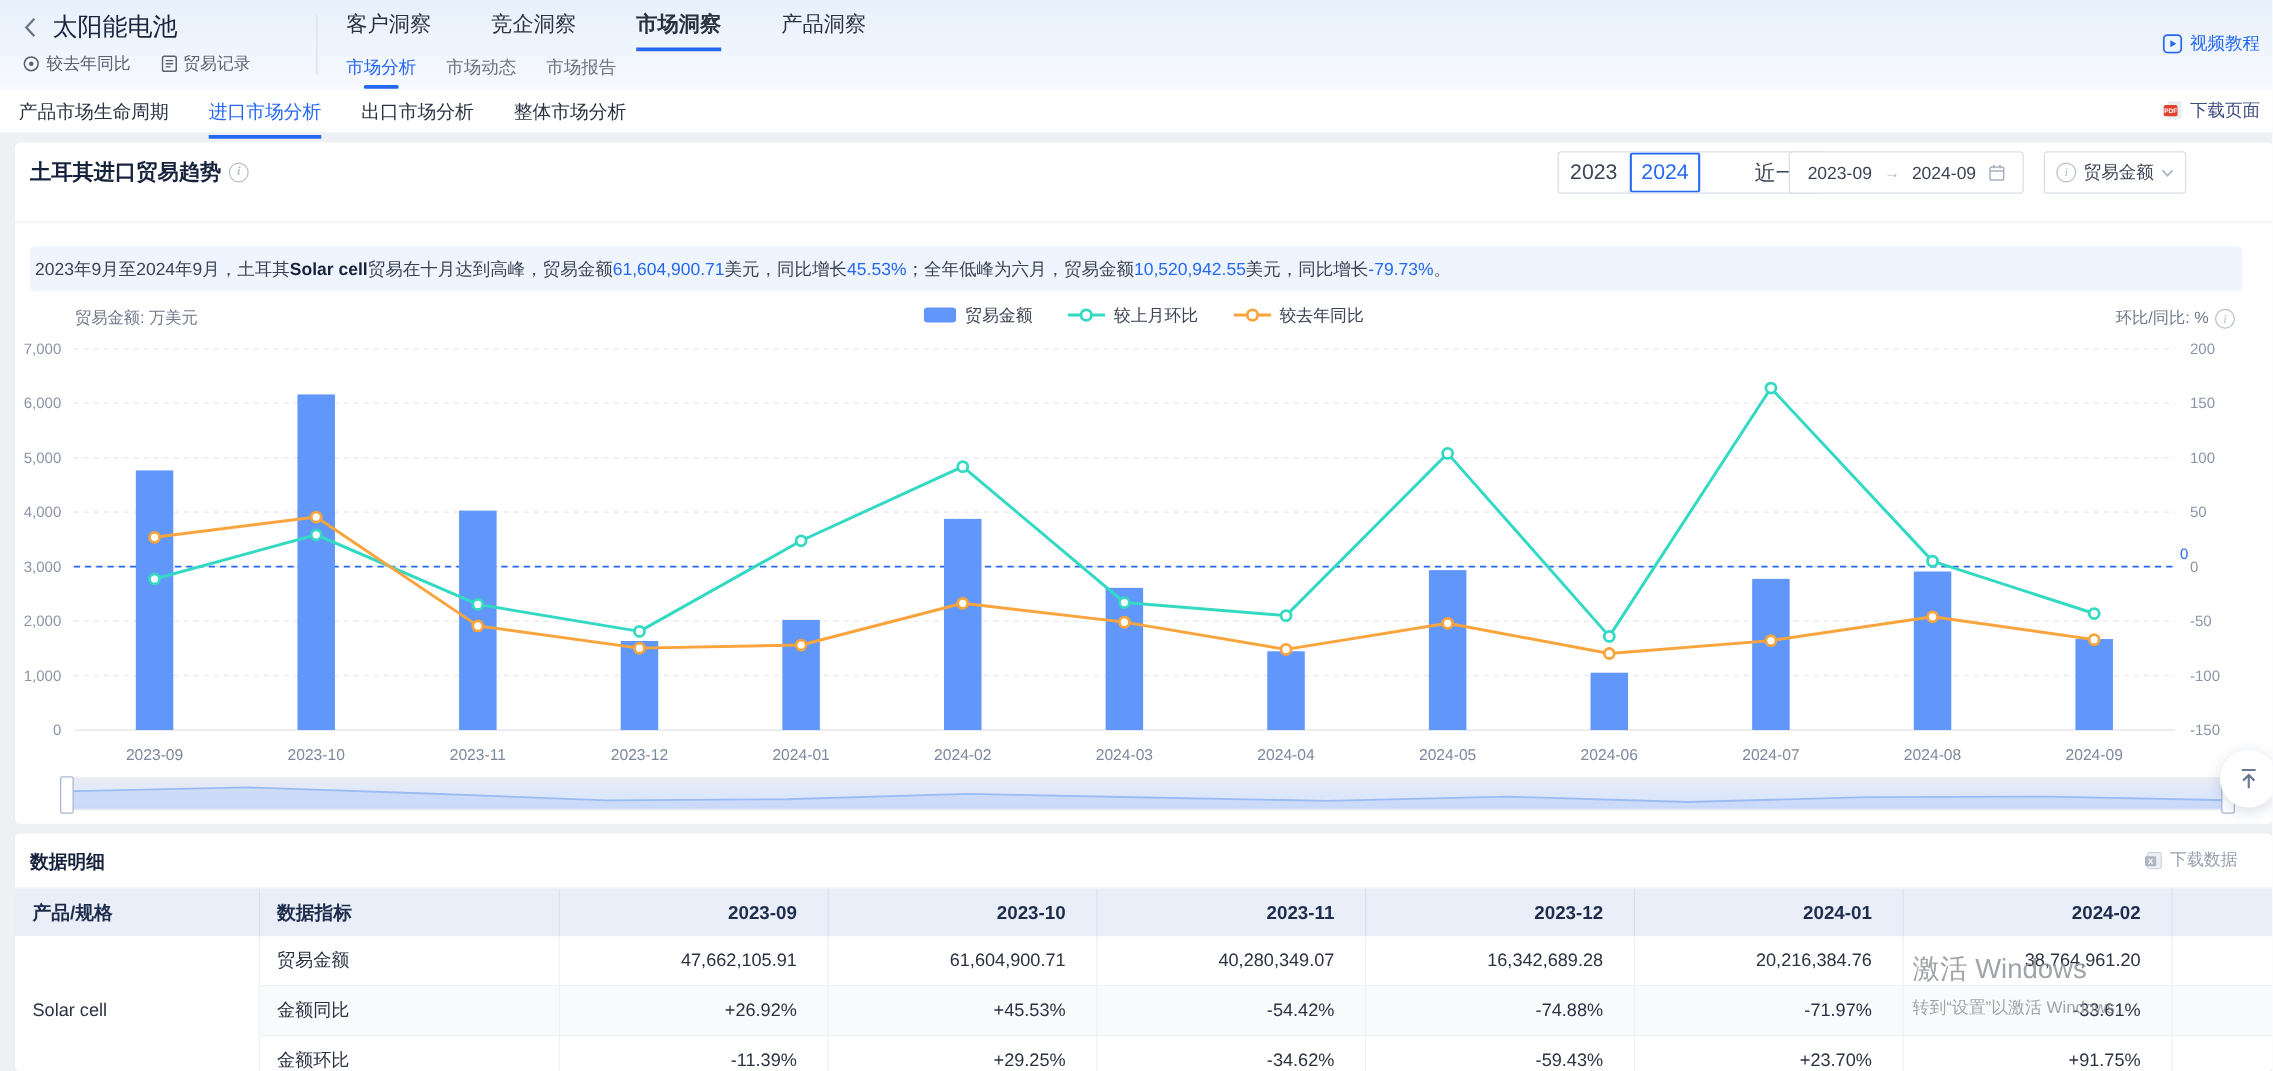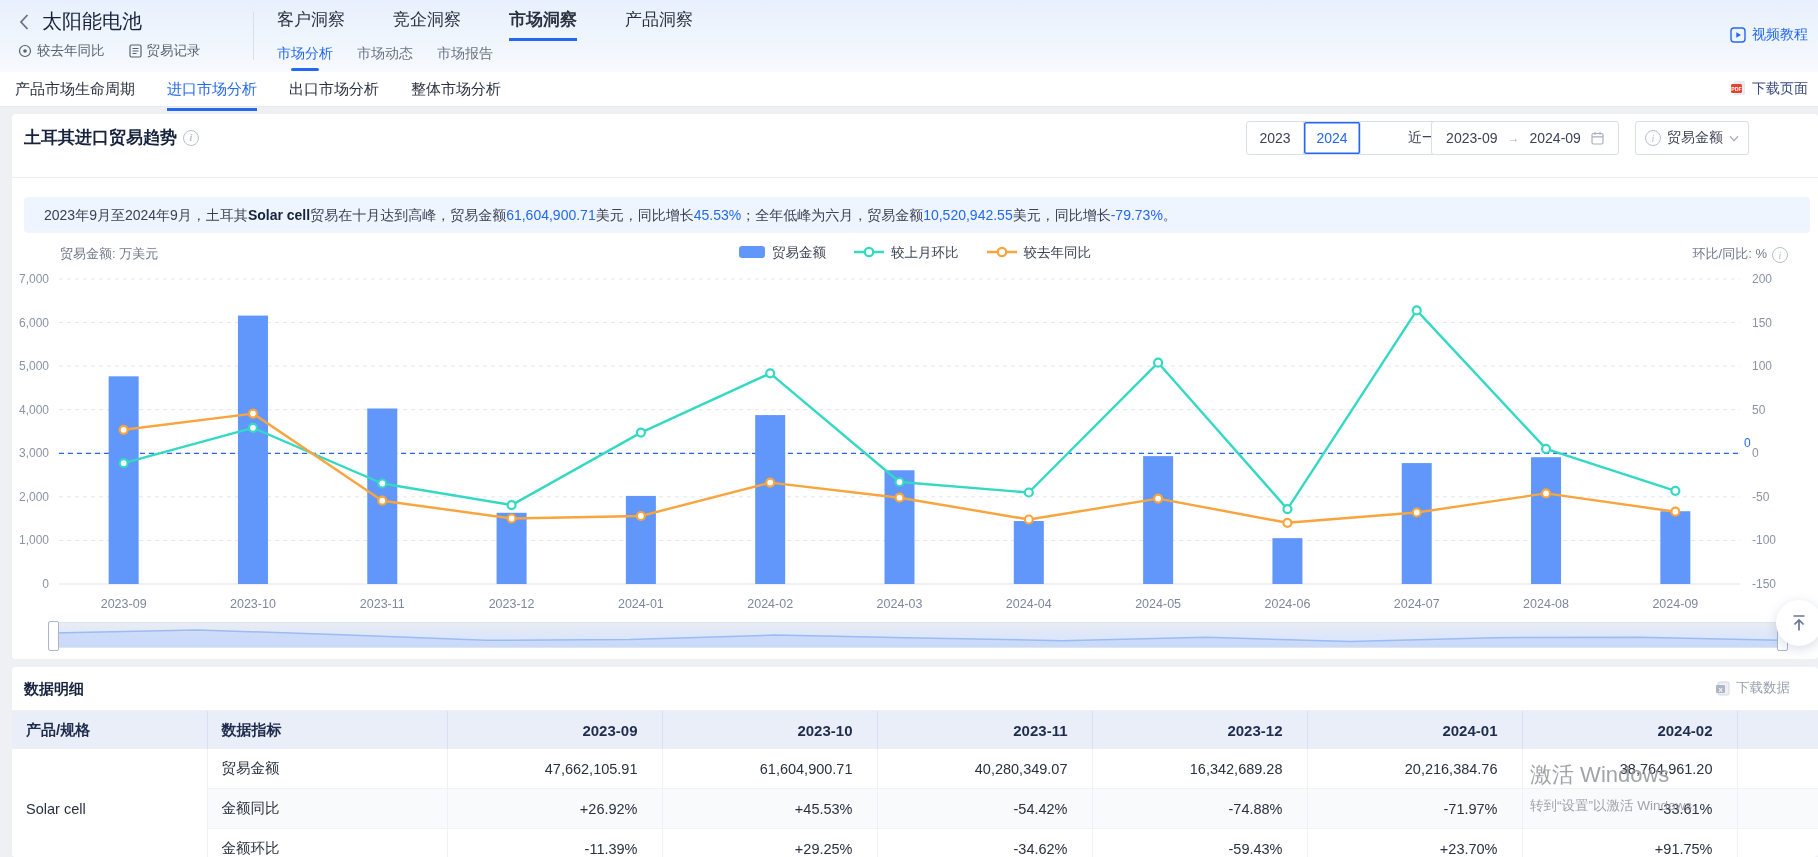--- a/index.html
+++ b/index.html
@@ -30,35 +30,35 @@
   .nav3-items{position:absolute;left:15px;top:0;display:flex;gap:32px;font-size:15px;color:#2a3140;}
   .nav3-items .tb{padding:8px 0 9px;cursor:pointer;border-bottom:3px solid transparent;}
   .nav3-items .tb.act{color:#2468f2;border-bottom-color:#2468f2;}
   .dl-page{position:absolute;right:10px;top:8px;display:flex;gap:6px;align-items:flex-start;
            font-size:14px;color:#3b4a7e;cursor:pointer;}
   
   .card1{position:absolute;left:12px;top:114px;width:1806px;height:545px;background:#fff;border-radius:4px;}
   .c1-title{position:absolute;left:12px;top:12px;display:flex;gap:6px;align-items:center;
             font-size:17px;font-weight:bold;color:#17233d;}
   .ygroup{position:absolute;left:1234px;top:7px;display:flex;height:32px;border:1px solid #d9dee8;
-          border-radius:3px;background:#fff;font-size:14px;color:#3c4354;}
+          border-radius:3px;background:#fff;font-size:17px;color:#3c4354;}
   .ygroup .yb{width:56px;display:flex;align-items:center;justify-content:center;cursor:pointer;
           border-right:1px solid #d9dee8;}
   .ygroup .yb:last-child{border-right:none;padding-left:40px;}
   .ygroup .yb.act{color:#2468f2;box-shadow:inset 0 0 0 1.5px #2468f2;border-radius:2px;}
   .datebox{position:absolute;left:1419px;top:7px;width:186px;height:32px;border:1px solid #d9dee8;
            border-radius:3px;background:#fff;display:flex;align-items:center;justify-content:center;
            gap:10px;font-size:14px;color:#3c4354;cursor:pointer;}
   .datebox .arr{color:#a8b0bf;font-size:12px;}
   .metric{position:absolute;left:1623px;top:7px;width:112px;height:32px;border:1px solid #d9dee8;
           border-radius:3px;background:#fff;display:flex;align-items:center;justify-content:center;
           gap:6px;font-size:14px;color:#3c4354;cursor:pointer;}
   .c1-div{position:absolute;left:0;top:63px;width:100%;height:1px;background:#ebeef5;}
   .banner{position:absolute;left:12px;top:83px;width:1766px;height:36px;background:#eff5fe;
-          border-radius:4px;line-height:36px;padding-left:20px;font-size:14px;color:#3a4254;
+          border-radius:4px;line-height:36px;padding-left:4px;font-size:14px;color:#3a4254;
           white-space:nowrap;overflow:hidden;}
   .banner b{color:#17233d;}
   .banner .hl{color:#2468f2;}
   .legend-row{position:absolute;left:0;top:130px;width:100%;height:20px;font-size:13px;color:#707889;}
   .ax-lab-l{position:absolute;left:48px;top:1px;}
   .ax-lab-r{position:absolute;right:30px;top:1px;display:flex;gap:5px;align-items:flex-end;}
   .legend{position:absolute;left:50%;transform:translateX(-50%);display:flex;gap:28px;align-items:center;}
   .lg-item{display:flex;gap:7px;align-items:center;font-size:13.5px;color:#3c4354;cursor:pointer;}
   .chart-wrap{position:absolute;left:0;top:150px;width:1806px;height:360px;}
   

